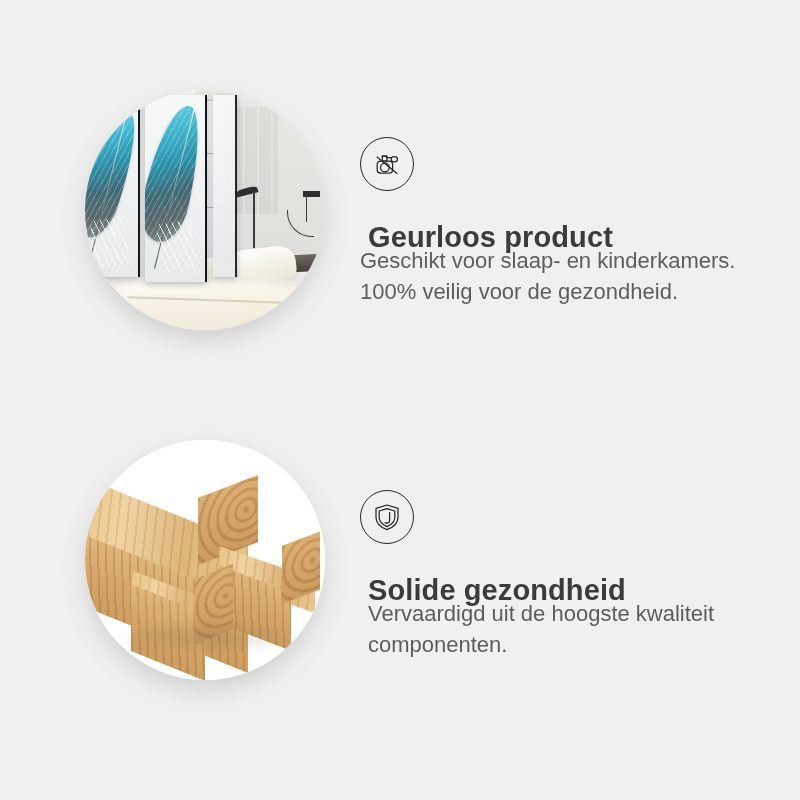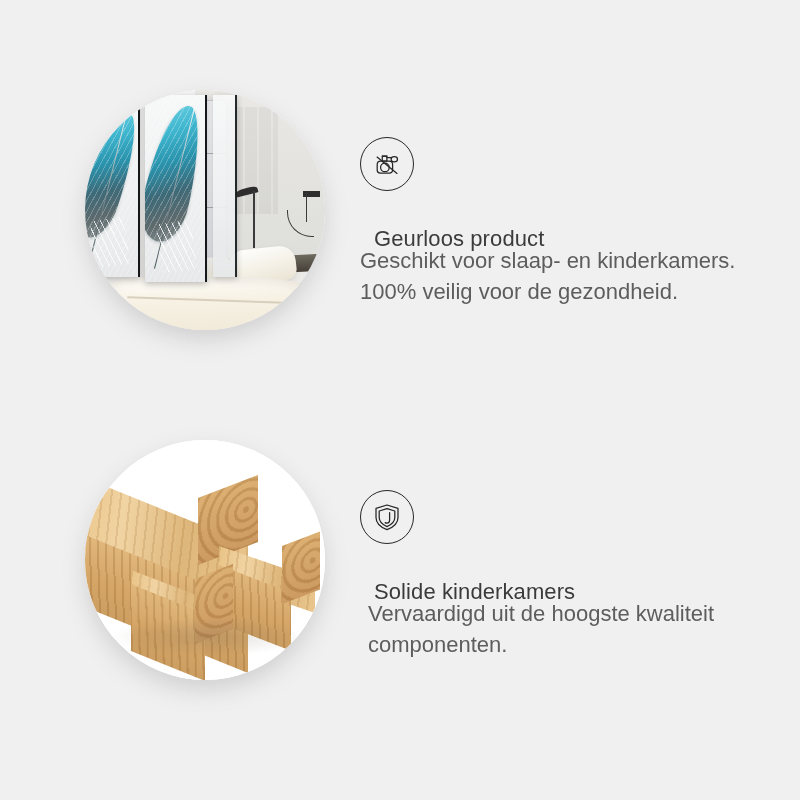--- a/index.html
+++ b/index.html
@@ -383,23 +383,23 @@
     border-radius: 50%;
     border: 1.6px solid #262626;
     display: flex;
     align-items: center;
     justify-content: center;
     box-sizing: border-box;
   }
   .icon-badge svg { display: block; }
 
   .feature-title {
-    margin: 14px;
-    font-size: 22px;
-    font-weight: 400;
+    margin: 8px;
+    font-size: 29px;
+    font-weight: 700;
     color: #3b3b3b;
     letter-spacing: .1px;
     line-height: 1.2;
   }
   .feature-desc {
     margin: 0;
     font-size: 22px;
     font-weight: 400;
     color: #5d5d5d;
     line-height: 1.42;
@@ -527,19 +527,19 @@
                      c0 4.4 -3.4 7.2 -7.8 9.0
                      C12.8 24.8 9.2 22.0 9.2 17.6
                      V11.0 Z"></path>
 
             <path d="M19.6 12.6 V20.2 a2.9 2.9 0 0 1 -2.9 2.9
                      a2.9 2.9 0 0 1 -1.5 -0.45"></path>
           </g>
         </svg>
       </div>
 
-      <h2 class="f2-title feature-title">Solide kinderkamers</h2>
+      <h2 class="f2-title feature-title">Solide gezondheid</h2>
 
       <p class="f2-desc feature-desc">Vervaardigd uit de hoogste kwaliteit componenten.</p>
     </div>
   </section>
 
 </div>
 
 </body></html>

